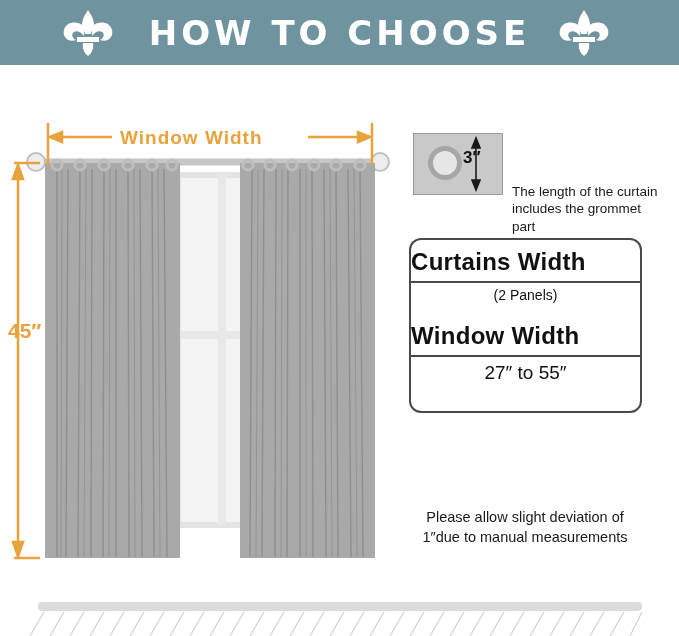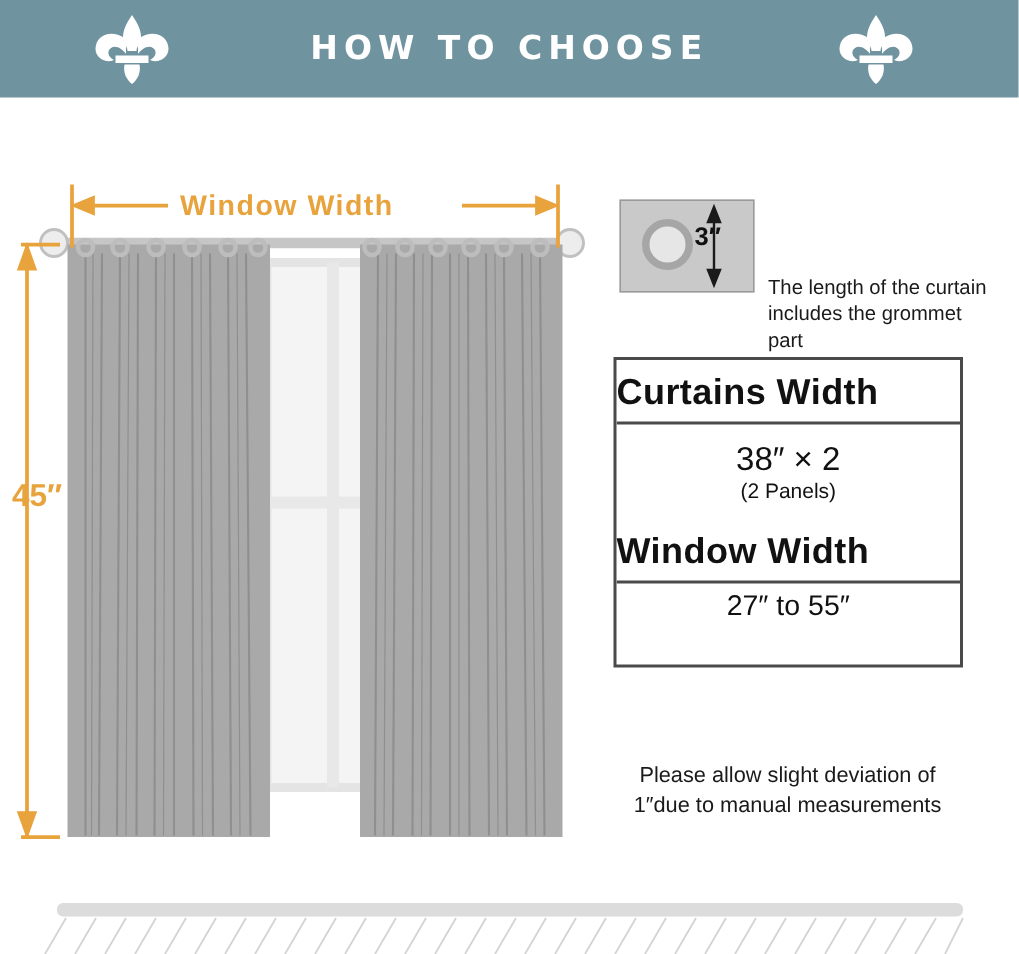--- a/index.html
+++ b/index.html
@@ -22,21 +22,21 @@
     top: 0;
     width: 679px;
     height: 65px;
     background: #6f94a0;
     display: flex;
     align-items: center;
     justify-content: center;
   }
   .header-title {
     color: #ffffff;
-    font-size: 22px;
+    font-size: 34px;
     font-weight: bold;
     letter-spacing: 4px;
     font-family: "DejaVu Sans", sans-serif;
     white-space: nowrap;
   }
   .fleur {
     position: absolute;
     top: 10px;
     width: 56px;
     height: 46px;
@@ -127,21 +127,21 @@
     font-size: 13.5px;
     color: #1a1a1a;
   }
 
   .info-card {
     position: absolute;
     left: 5px;
     top: 173px;
     width: 229px;
     border: 2px solid #4a4a4a;
-    border-radius: 0;
+    border-radius: 12px;
     background: #ffffff;
     overflow: hidden;
   }
   .card-row {
     text-align: center;
     padding: 4px 4px 5px;
   }
   .card-title {
     font-size: 24px;
     font-weight: bold;
@@ -337,21 +337,20 @@
   </div>
   <div class="three-in">3″</div>
 
   <div class="grommet-note">The length of the curtain includes the grommet part</div>
 
 
   <div class="info-card">
     <div class="card-title">Curtains Width</div>
     <div class="hr"></div>
     <div class="card-row">
-      <div class="card-value">38″ × 2</div>
       <div class="card-sub">(2 Panels)</div>
     </div>
     <div class="card-title">Window Width</div>
     <div class="hr"></div>
     <div class="card-range">27″ to 55″</div>
   </div>
 
   <div class="deviation">
     <div>Please allow slight deviation of</div>
     <div>1″due to manual measurements</div>

